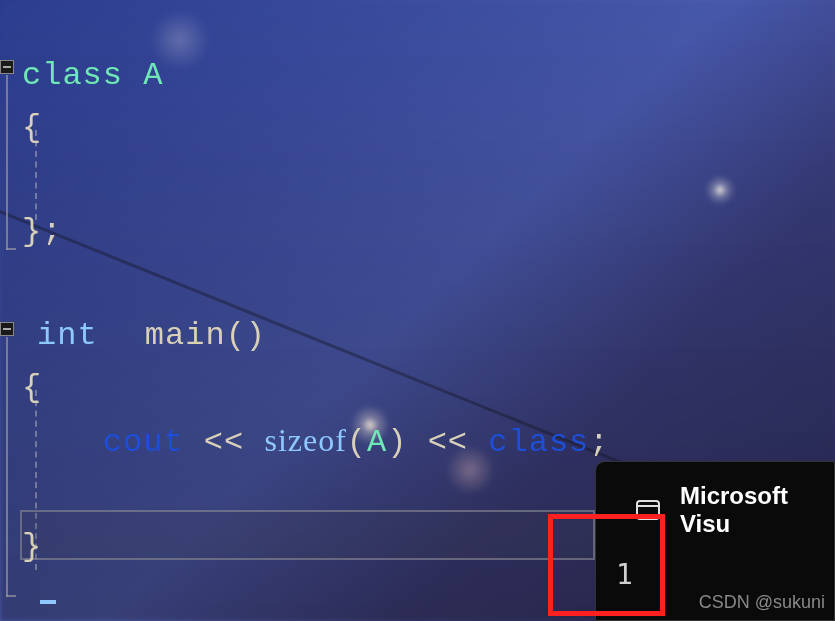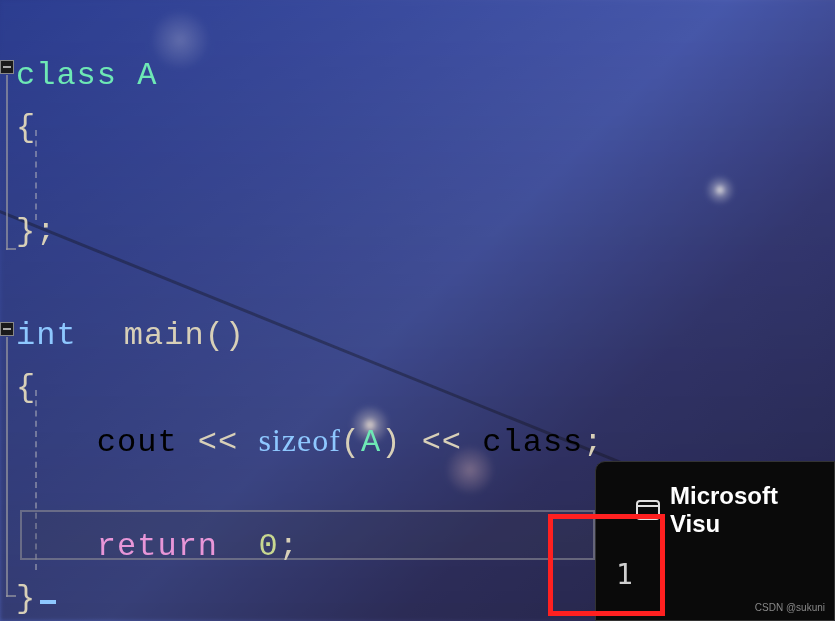--- a/index.html
+++ b/index.html
@@ -32,21 +32,21 @@
       background: rgba(20,20,30,0.4);
       transform: rotate(22deg);
       transform-origin: left center;
     }
     .code-area {
       position: absolute;
       top: 0;
       left: 0;
       width: 100%;
       height: 100%;
-      padding: 50px 0 0 16px;
+      padding: 50px 0 0 22px;
     }
     .fold-marker {
       position: absolute;
       left: 0px;
       width: 14px;
       height: 14px;
       background: #1a1a1a;
       border: 1px solid #888;
       cursor: pointer;
       display: flex;
@@ -84,26 +84,26 @@
     }
     .guide-1 { left: 35px; top: 130px; height: 90px; }
     .guide-2 { left: 35px; top: 390px; height: 180px; }
     .code-line {
       position: relative;
       line-height: 52px;
       white-space: pre;
       letter-spacing: 1px;
     }
     .kw-class { color: #6ee8b5; }
-    .kw-int { color: #8ec8ff; }
+    .kw-int { color: #8ec8ff; margin-left: 15px; }
     .kw-return { color: #e896d8; }
     .kw-sizeof { color: #8ec8ff; font-family: Liberation Serif, serif; }
     .type-name { color: #6ee8b5; }
     .func-name { color: #d8d0b8; margin-left: 27px; }
-    .ident { color: #000000; }
+    .ident { color: #1d4ed8; }
     .brace { color: #d8d0b8; }
     .paren { color: #d8d0b8; }
     .punct { color: #d8d0b8; }
     .op { color: #d8d0b8; }
     .num { color: #c8d890; }
     .current-line {
       position: absolute;
       top: 510px;
       left: 20px;
       width: 575px;
@@ -126,21 +126,21 @@
       bottom: 0;
       width: 240px;
       height: 160px;
       background: #0a0a0a;
       border-top-left-radius: 10px;
       border: 1px solid #333;
     }
     .output-header {
       display: flex;
       align-items: center;
-      gap: 10px;
+      gap: 20px;
       padding: 20px 20px 10px 40px;
       color: #fff;
       font-family: 'Segoe UI', Arial, sans-serif;
       font-size: 24px;
       font-weight: 600;
       letter-spacing: 0;
     }
     .output-icon {
       width: 24px;
       height: 20px;
@@ -171,21 +171,21 @@
       width: 117px;
       height: 102px;
       border: 5px solid #ff2020;
       pointer-events: none;
     }
     .watermark {
       position: absolute;
       right: 10px;
       bottom: 8px;
       font-family: Arial, sans-serif;
-      font-size: 10px;
+      font-size: 18px;
       color: #888;
       letter-spacing: 0;
     }
   </style>
 </head>
 <body>
 
 <div class="bg-overlay"></div>
 <div class="bg-line"></div>
 
@@ -203,21 +203,20 @@
 <div class="code-area">
   <div class="code-line"><span class="kw-class">class</span> <span class="type-name">A</span></div>
   <div class="code-line"><span class="brace">{</span></div>
   <div class="code-line"> </div>
   <div class="code-line"><span class="brace">};</span></div>
   <div class="code-line"> </div>
   <div class="code-line"><span class="kw-int">int</span> <span class="func-name">main</span><span class="paren">()</span></div>
   <div class="code-line"><span class="brace">{</span></div>
   <div class="code-line">    <span class="ident">cout</span> <span class="op">&lt;&lt;</span> <span class="kw-sizeof">sizeof</span><span class="paren">(</span><span class="type-name">A</span><span class="paren">)</span> <span class="op">&lt;&lt;</span> <span class="ident">class</span><span class="punct">;</span></div>
   <div class="code-line"> </div>
-  <div class="code-line">    <span class="kw-return">return</span>  <span class="num">0</span><span class="punct">;</span></div>
   <div class="code-line"><span class="brace">}</span></div>
 </div>
 
 <div class="cursor-bar"></div>
 
 <div class="output-window">
   <div class="output-header">
     <div class="output-icon"></div>
     <span>Microsoft Visu</span>
   </div>

